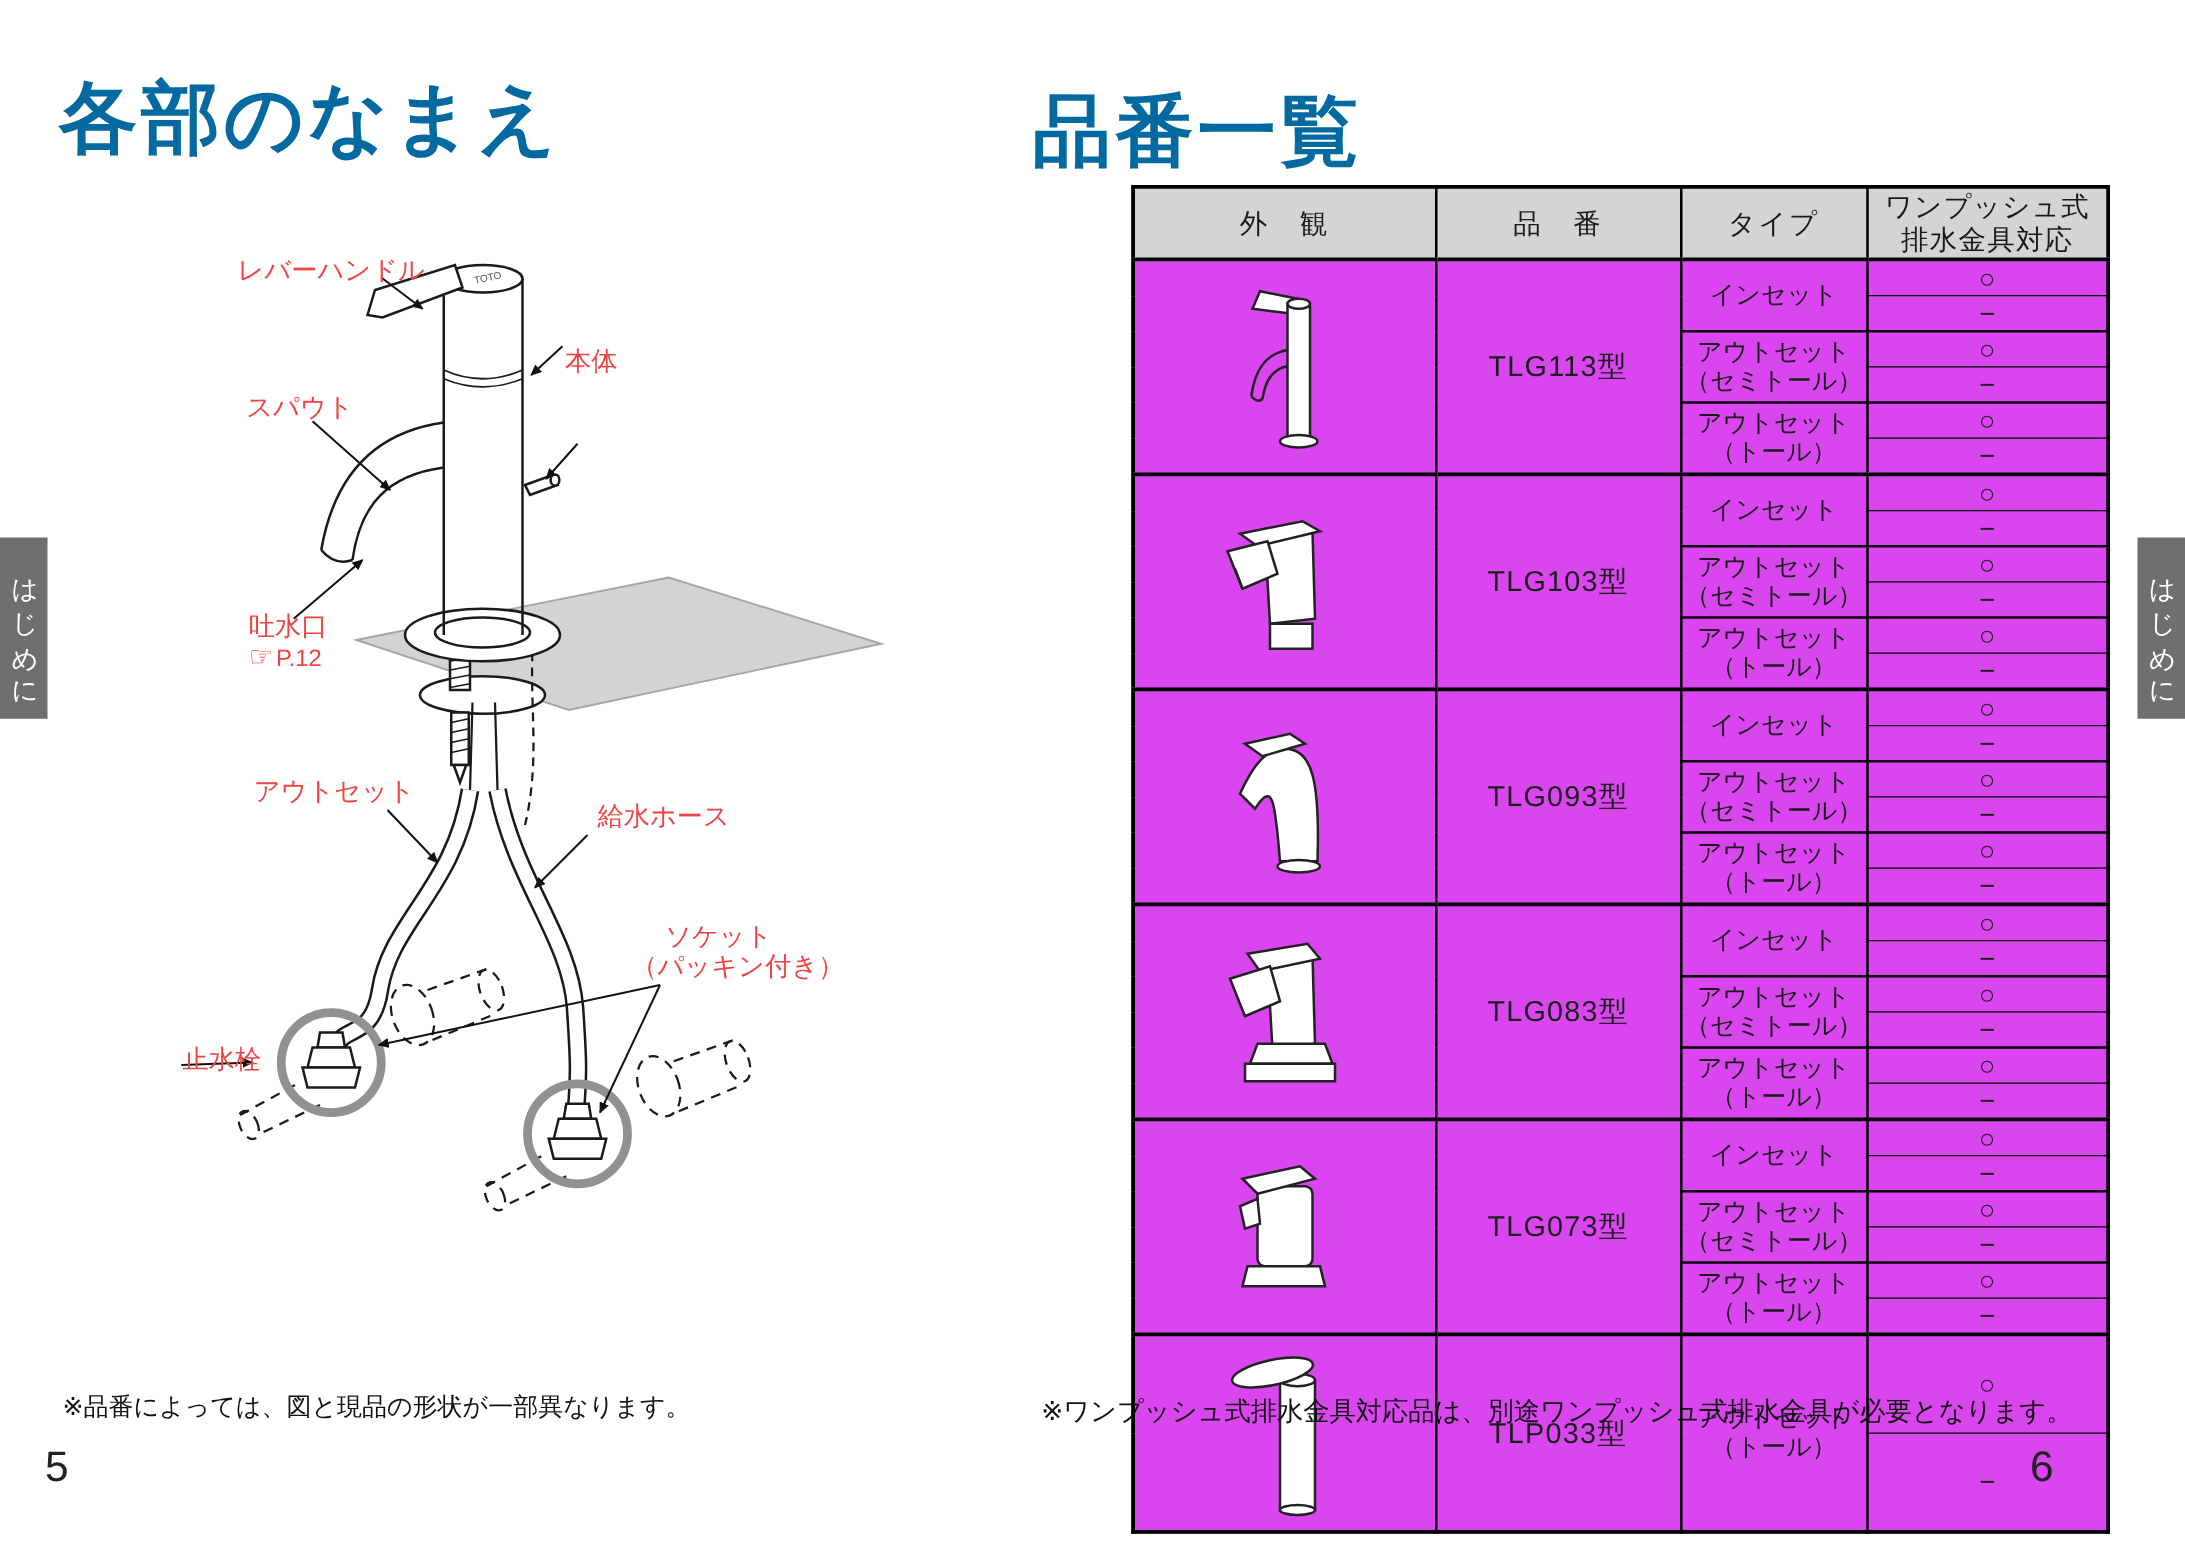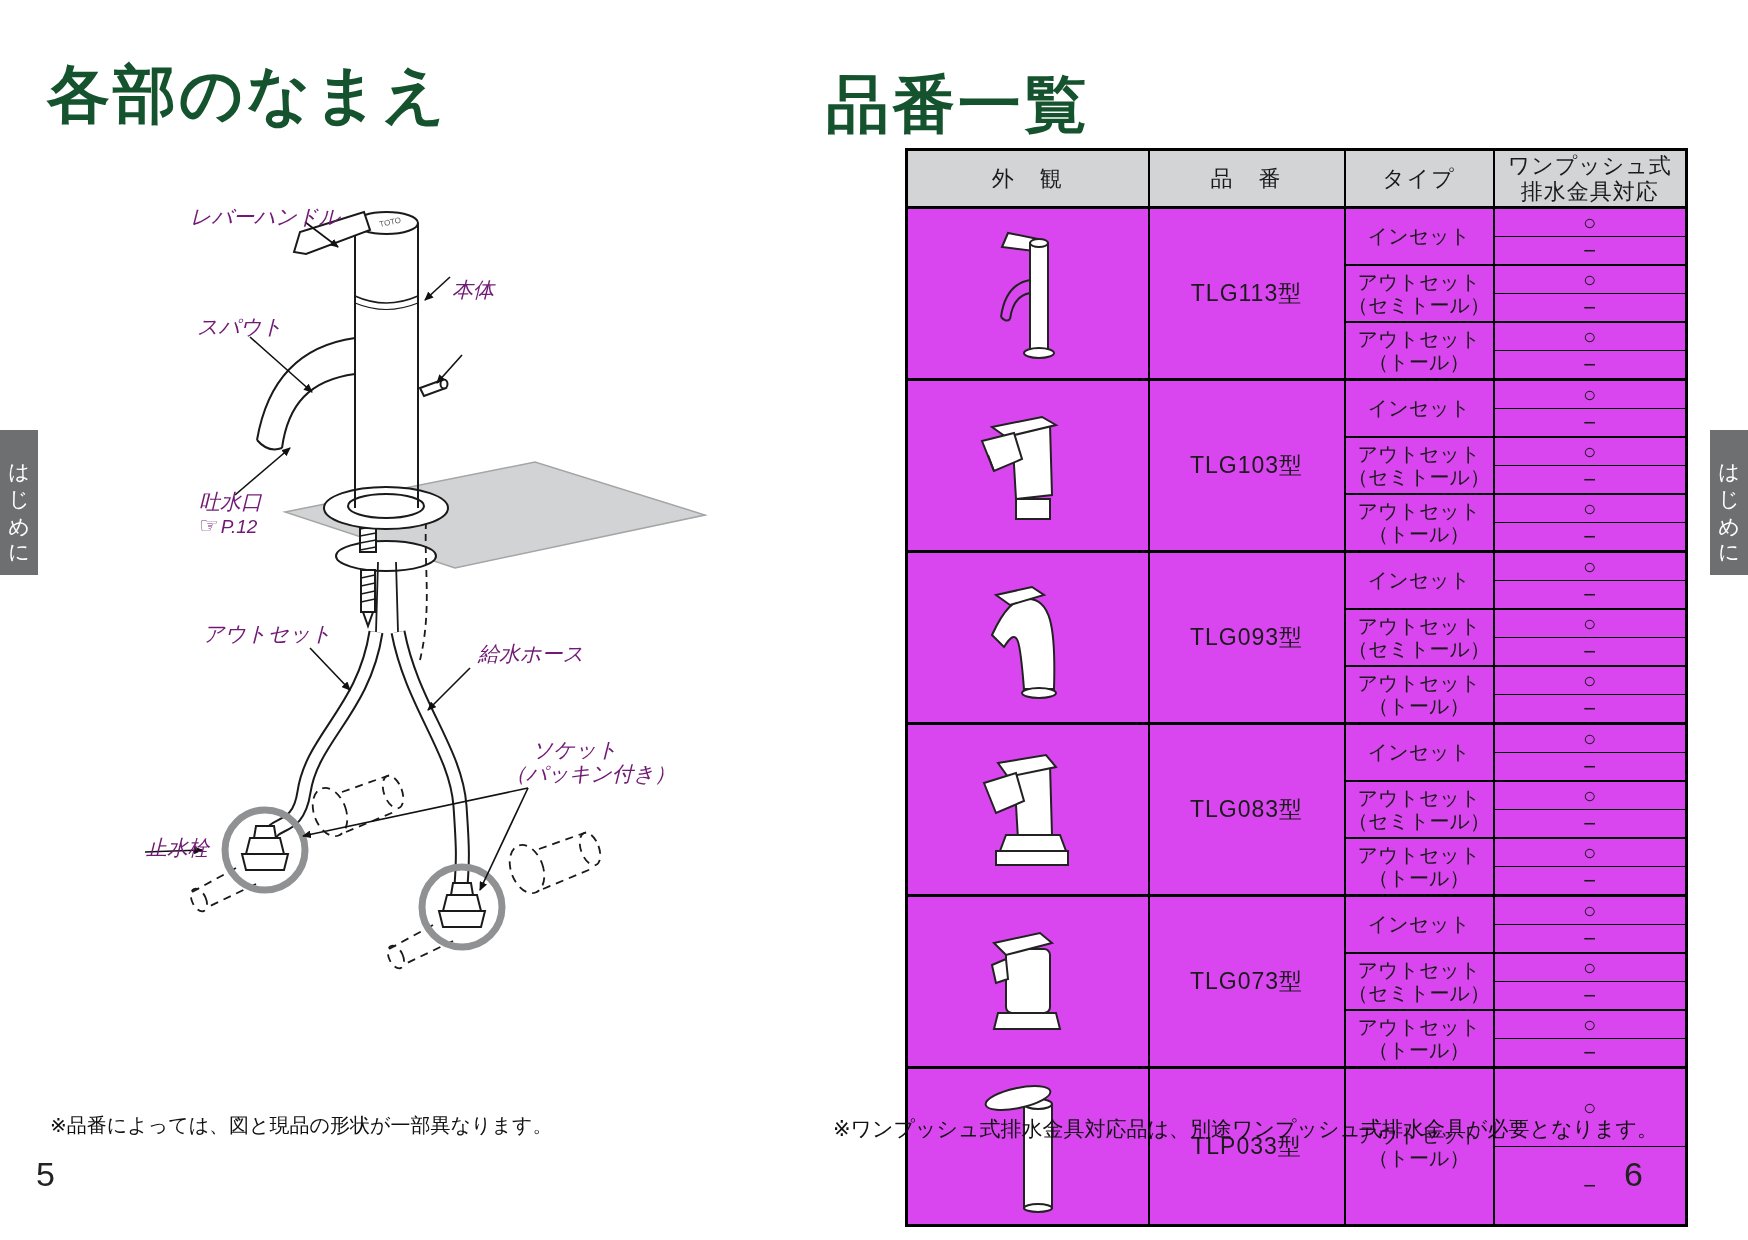--- a/index.html
+++ b/index.html
@@ -1,29 +1,29 @@
 <!DOCTYPE html>
 <html><head>
 <meta charset="utf-8">
 <style>
   html,body{margin:0;padding:0;background:#ffffff;}
   .page{position:relative;width:1748px;height:1240px;background:#fff;overflow:hidden;
         font-family:"Liberation Sans","DejaVu Sans",sans-serif;color:#1a1a1a;}
-  .title{position:absolute;font-size:63px;font-weight:bold;color:#14532d;letter-spacing:3px;white-space:nowrap;}
+  .title{position:absolute;font-size:63px;font-weight:bold;color:#0369a1;letter-spacing:3px;white-space:nowrap;}
   .title-left{left:47px;top:52px;}
   .title-right{left:826px;top:62px;}
   
   .tab{position:absolute;top:430px;width:38px;height:145px;background:#6d6f71;color:#fff;
        display:flex;align-items:center;justify-content:center;}
   .tab span{writing-mode:vertical-rl;text-orientation:upright;font-size:21px;letter-spacing:3px;}
   .tab-left{left:0;}
   .tab-right{right:0;}
   
   .diagram{position:absolute;left:60px;top:190px;width:660px;height:840px;}
-  .lbl{position:absolute;font-size:21px;line-height:24px;white-space:nowrap;color:#701a75;font-style:italic;}
+  .lbl{position:absolute;font-size:21px;line-height:24px;white-space:nowrap;color:#ef4444;}
   .ref{font-size:19px;}
   .ref-icon{font-size:22px;margin-right:2px;}
   
   .footnote{position:absolute;font-size:20px;color:#111;white-space:nowrap;}
   .fn-left{left:50px;top:1112px;}
   .fn-right{left:833px;top:1115px;font-size:21px;}
   .pageno{position:absolute;font-size:34px;color:#222;}
   .pn-left{left:36px;top:1155px;}
   .pn-right{left:1624px;top:1155px;}
   

